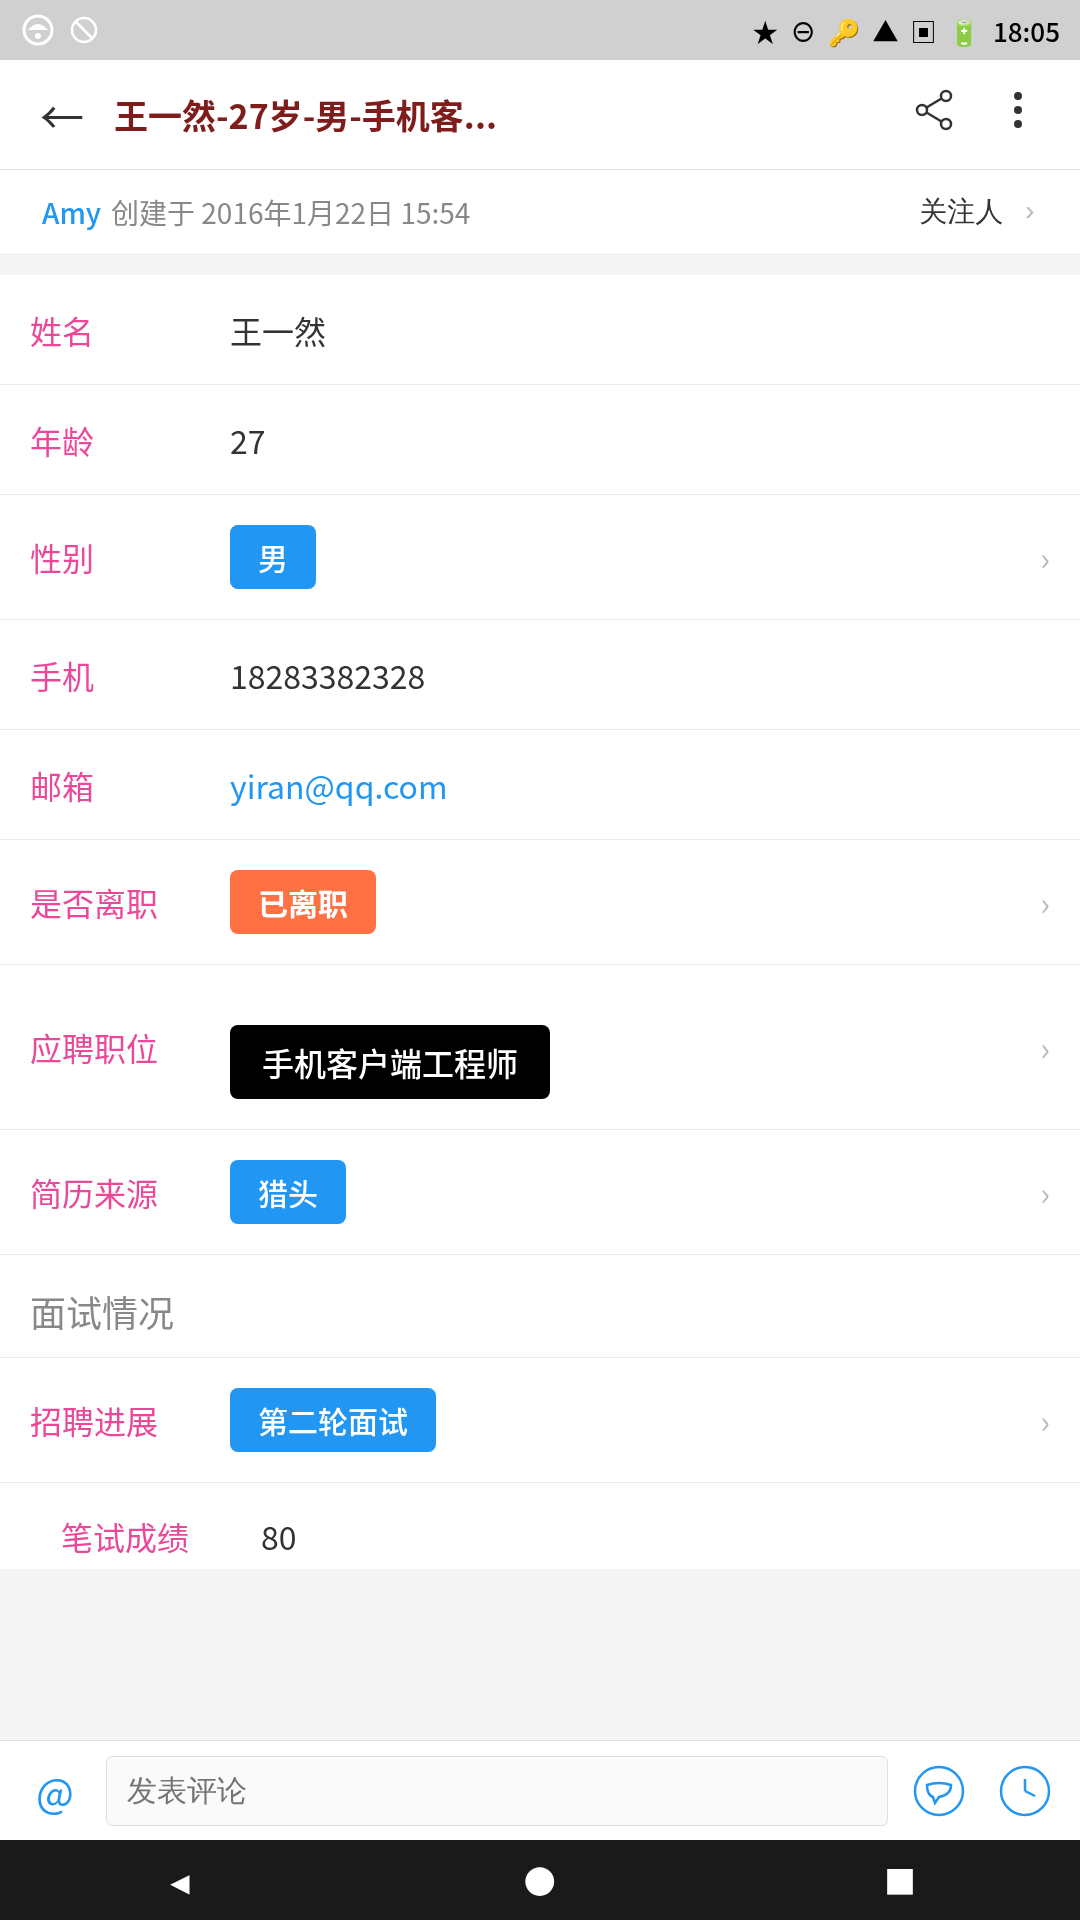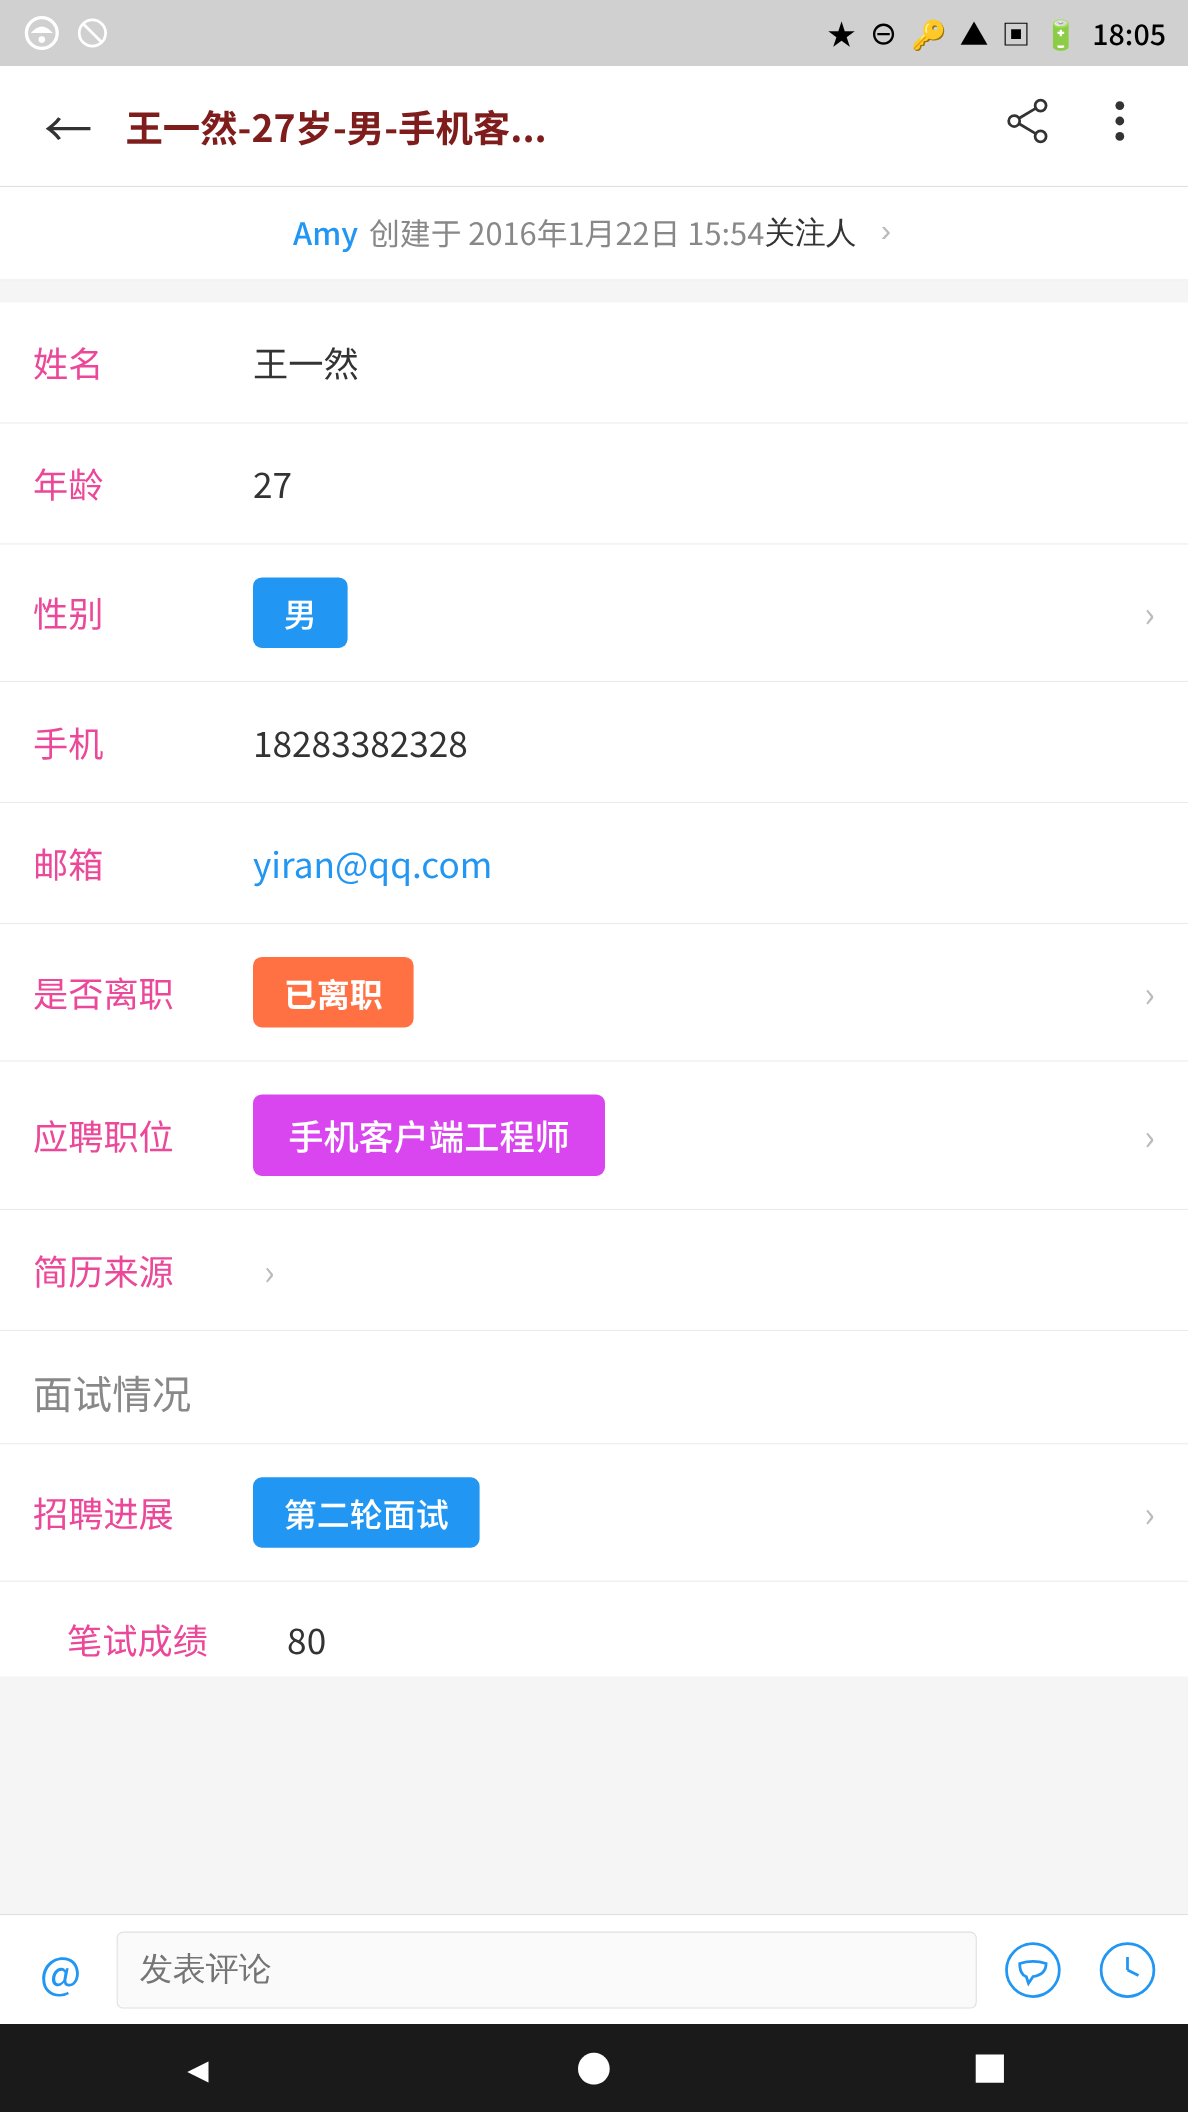--- a/index.html
+++ b/index.html
@@ -75,24 +75,24 @@
     }
     .app-bar-more {
       font-size: 40px;
       color: #333;
       padding: 10px;
     }
 
     
     .meta-bar {
       background: #ffffff;
-      padding: 22px 18px;
-      display: flex;
-      align-items: center;
-      justify-content: center;
+      padding: 22px 42px;
+      display: flex;
+      align-items: center;
+      justify-content: space-between;
       border-bottom: 1px solid #ebebeb;
     }
     .meta-bar-left {
       display: flex;
       align-items: center;
       gap: 10px;
       font-size: 28px;
       color: #888;
     }
     .meta-creator {
@@ -147,21 +147,21 @@
     .badge {
       display: inline-block;
       padding: 10px 28px;
       border-radius: 8px;
       color: #fff;
       font-size: 30px;
       font-weight: 500;
     }
     .badge-blue { background: #2196F3; }
     .badge-orange { background: #FF7043; font-weight: bold; }
-    .badge-teal { background: #d946ef; }
+    .badge-teal { background: #000000; margin-top: 30px; }
 
     
     .email-link {
       color: #2196F3;
       text-decoration: none;
       font-size: 32px;
     }
 
     
     .section-header {
@@ -354,20 +354,23 @@
   <div class="field-row">
     <div class="field-label">应聘职位</div>
     <div class="field-value">
       <span class="badge badge-teal" style="padding: 14px 32px; font-size: 32px;">手机客户端工程师</span>
     </div>
     <span class="field-chevron">›</span>
   </div>
 
   <div class="field-row">
     <div class="field-label">简历来源</div>
+    <div class="field-value">
+      <span class="badge badge-blue">猎头</span>
+    </div>
     <span class="field-chevron">›</span>
   </div>
 
   <div class="section-header">面试情况</div>
 
   <div class="field-row">
     <div class="field-label">招聘进展</div>
     <div class="field-value">
       <span class="badge badge-blue">第二轮面试</span>
     </div>

